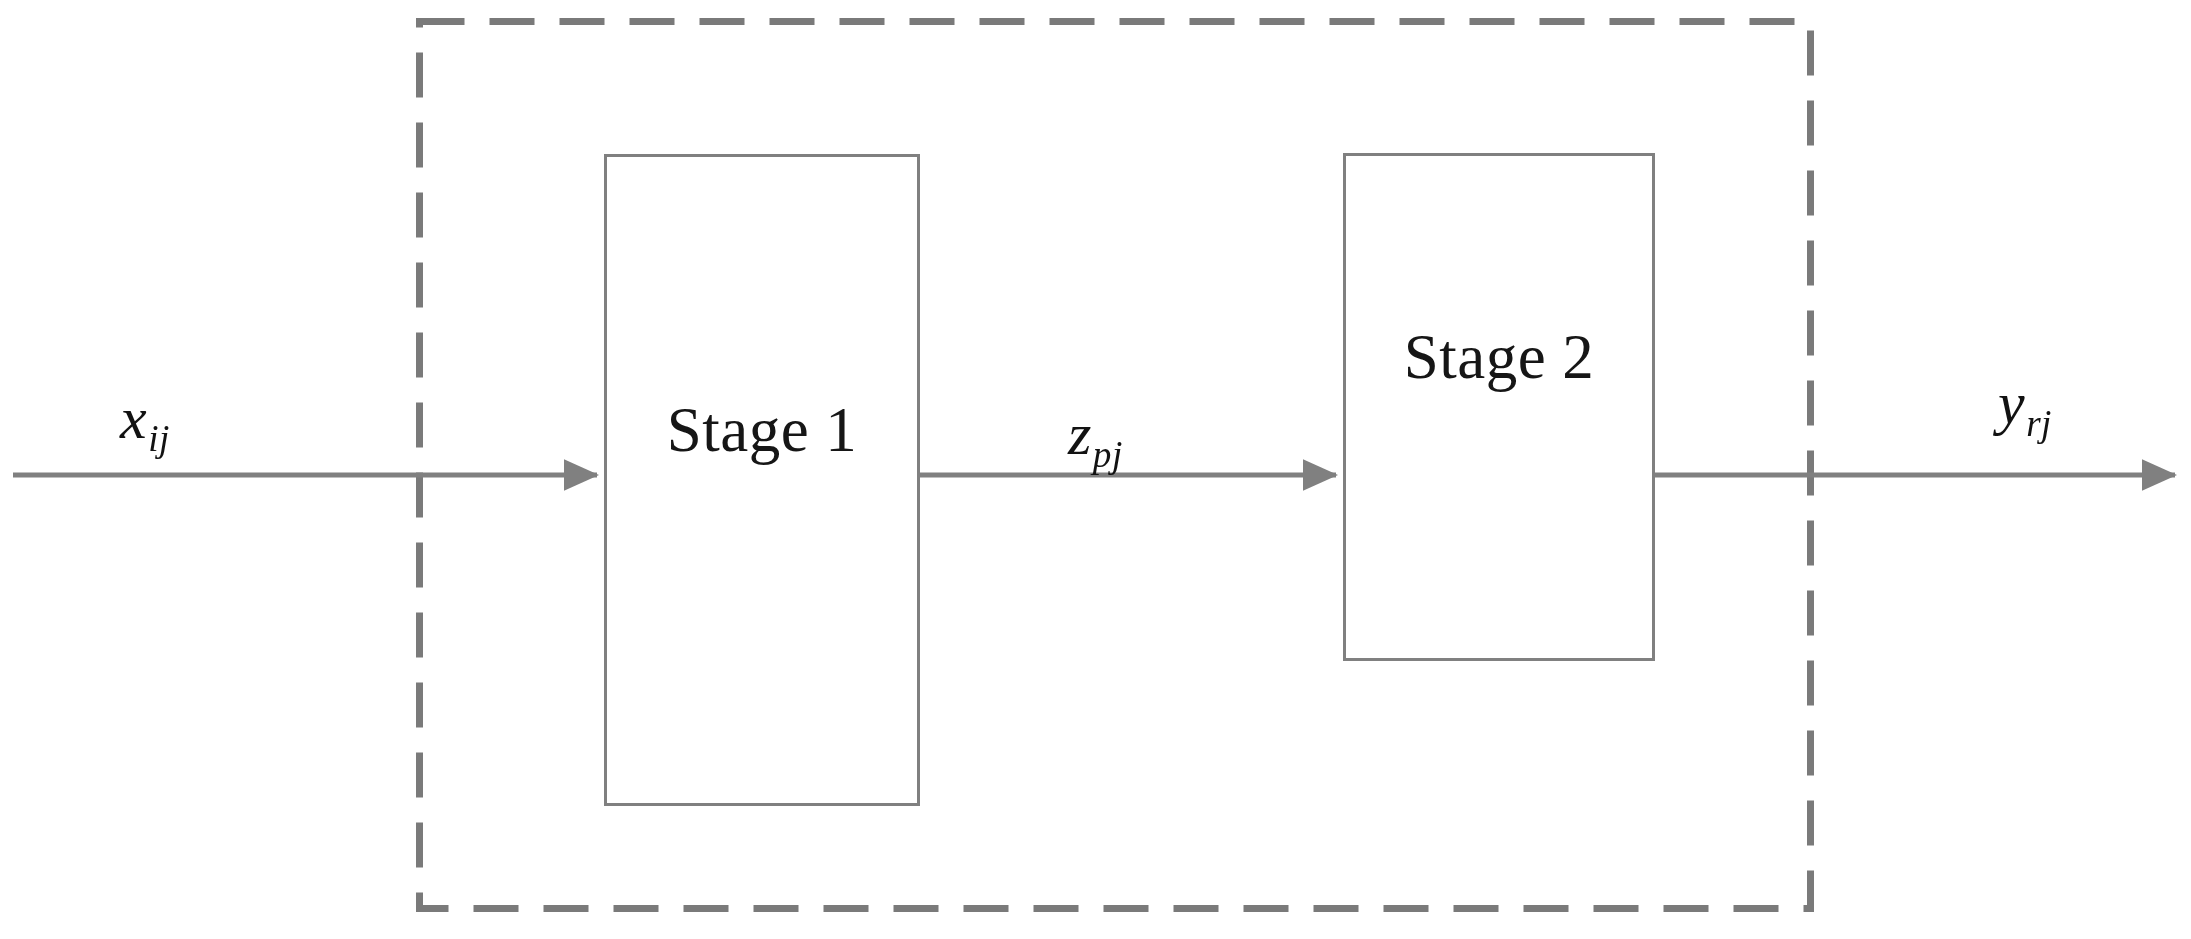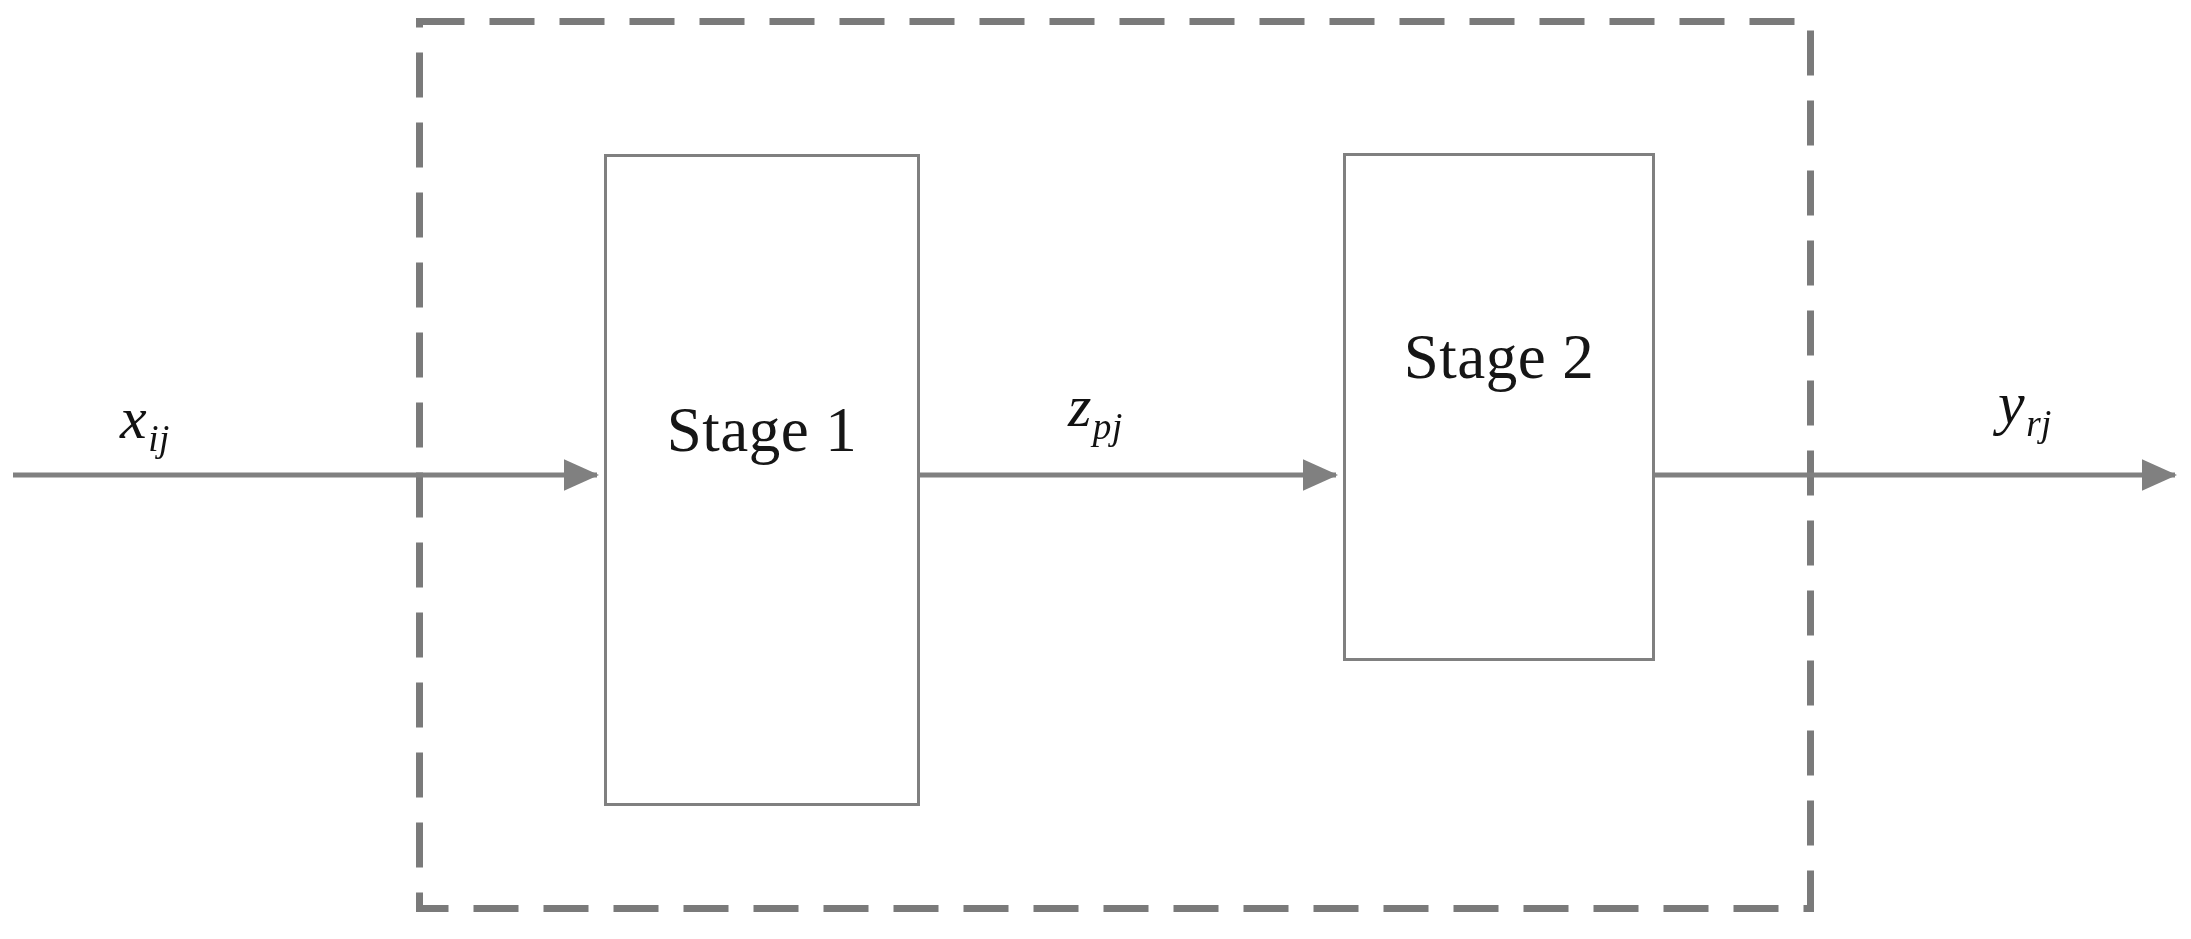--- a/index.html
+++ b/index.html
@@ -70,21 +70,21 @@
     letter-spacing: 0.5px;
   }
   .flow-label .sub {
     font-size: 0.62em;
     font-style: italic;
     vertical-align: -0.34em;
     letter-spacing: 0.5px;
     padding-left: 1px;
   }
   #label-x-ij { left: 120px; top: 388px; }
-  #label-z-pj { left: 1068px; top: 376px; }
+  #label-z-pj { left: 1068px; top: 404px; }
   #label-y-rj { left: 1998px; top: 373px; }
 </style>
 </head>
 <body>
 
 <div id="canvas">
 
   <svg id="diagram-svg" viewBox="0 0 2191 939" xmlns="http://www.w3.org/2000/svg">
 
     <defs>

